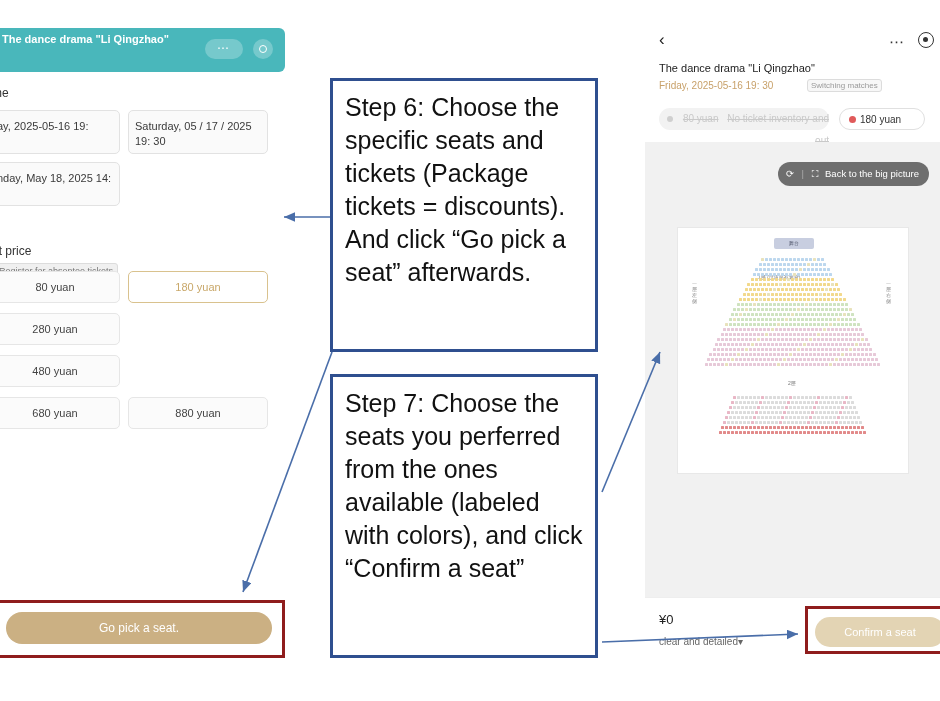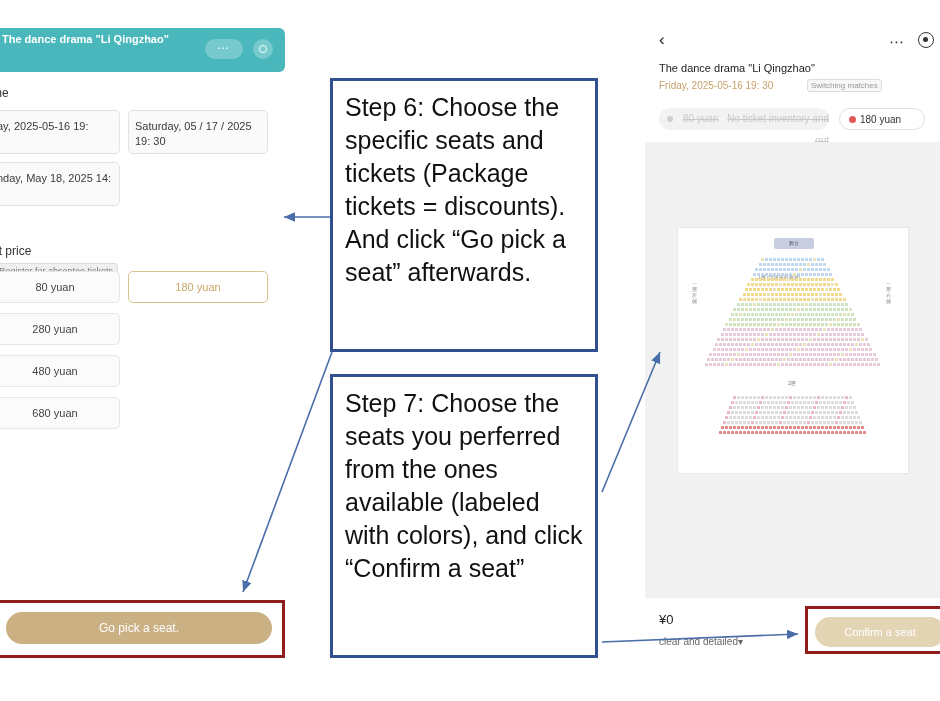--- a/index.html
+++ b/index.html
@@ -410,20 +410,21 @@
 
   <div class="lp-sec-label lp-price-label">et price</div>
 
   <div class="lp-badge">Register for absentee tickets</div>
 
   <div class="lp-price col-a" style="top:271px">80 yuan</div>
   <div class="lp-price col-b selected" style="top:271px">180 yuan</div>
   <div class="lp-price col-a" style="top:313px">280 yuan</div>
   <div class="lp-price col-a" style="top:355px">480 yuan</div>
   <div class="lp-price col-a" style="top:397px">680 yuan</div>
+  <div class="lp-price col-b" style="top:397px">880 yuan</div>
 
   <div class="lp-cta-wrap">
     <div class="lp-cta">Go pick a seat.</div>
   </div>
 </div>
 
 <div class="right-phone">
 
   <div class="rp-nav">
     <div class="rp-back">‹</div>
@@ -438,20 +439,26 @@
   <div class="rp-pill rp-pill-a">
     <span class="strike">80 yuan</span>
     <span class="strike" style="margin-left:6px;">No ticket inventory and out</span>
   </div>
   <div class="rp-pill rp-pill-b">
     <span>180 yuan</span>
   </div>
 
   <div class="rp-seatpanel">
 
+    <div class="rp-toolbar">
+      <span>⟳</span>
+      <span class="sep">|</span>
+      <span>⛶</span>
+      <span style="margin-left:4px;">Back to the big picture</span>
+    </div>
 
     <div class="rp-map">
       <div class="stage">舞台</div>
       <div class="zone-label" style="left:80px; top:46px;">1层 (过道座有靠背)</div>
       <div class="zone-label" style="left:110px; top:152px;">2层</div>
       <div class="side-label" style="left:14px; top:52px;">一层左侧</div>
       <div class="side-label" style="left:208px; top:52px;">一层右侧</div>
       <div id="seat-dots">
           <div class="seat-dot" style="left: 83px; top: 30px; background: rgb(232, 226, 187);"></div>
           <div class="seat-dot" style="left: 87px; top: 30px; background: rgb(188, 215, 238);"></div>

